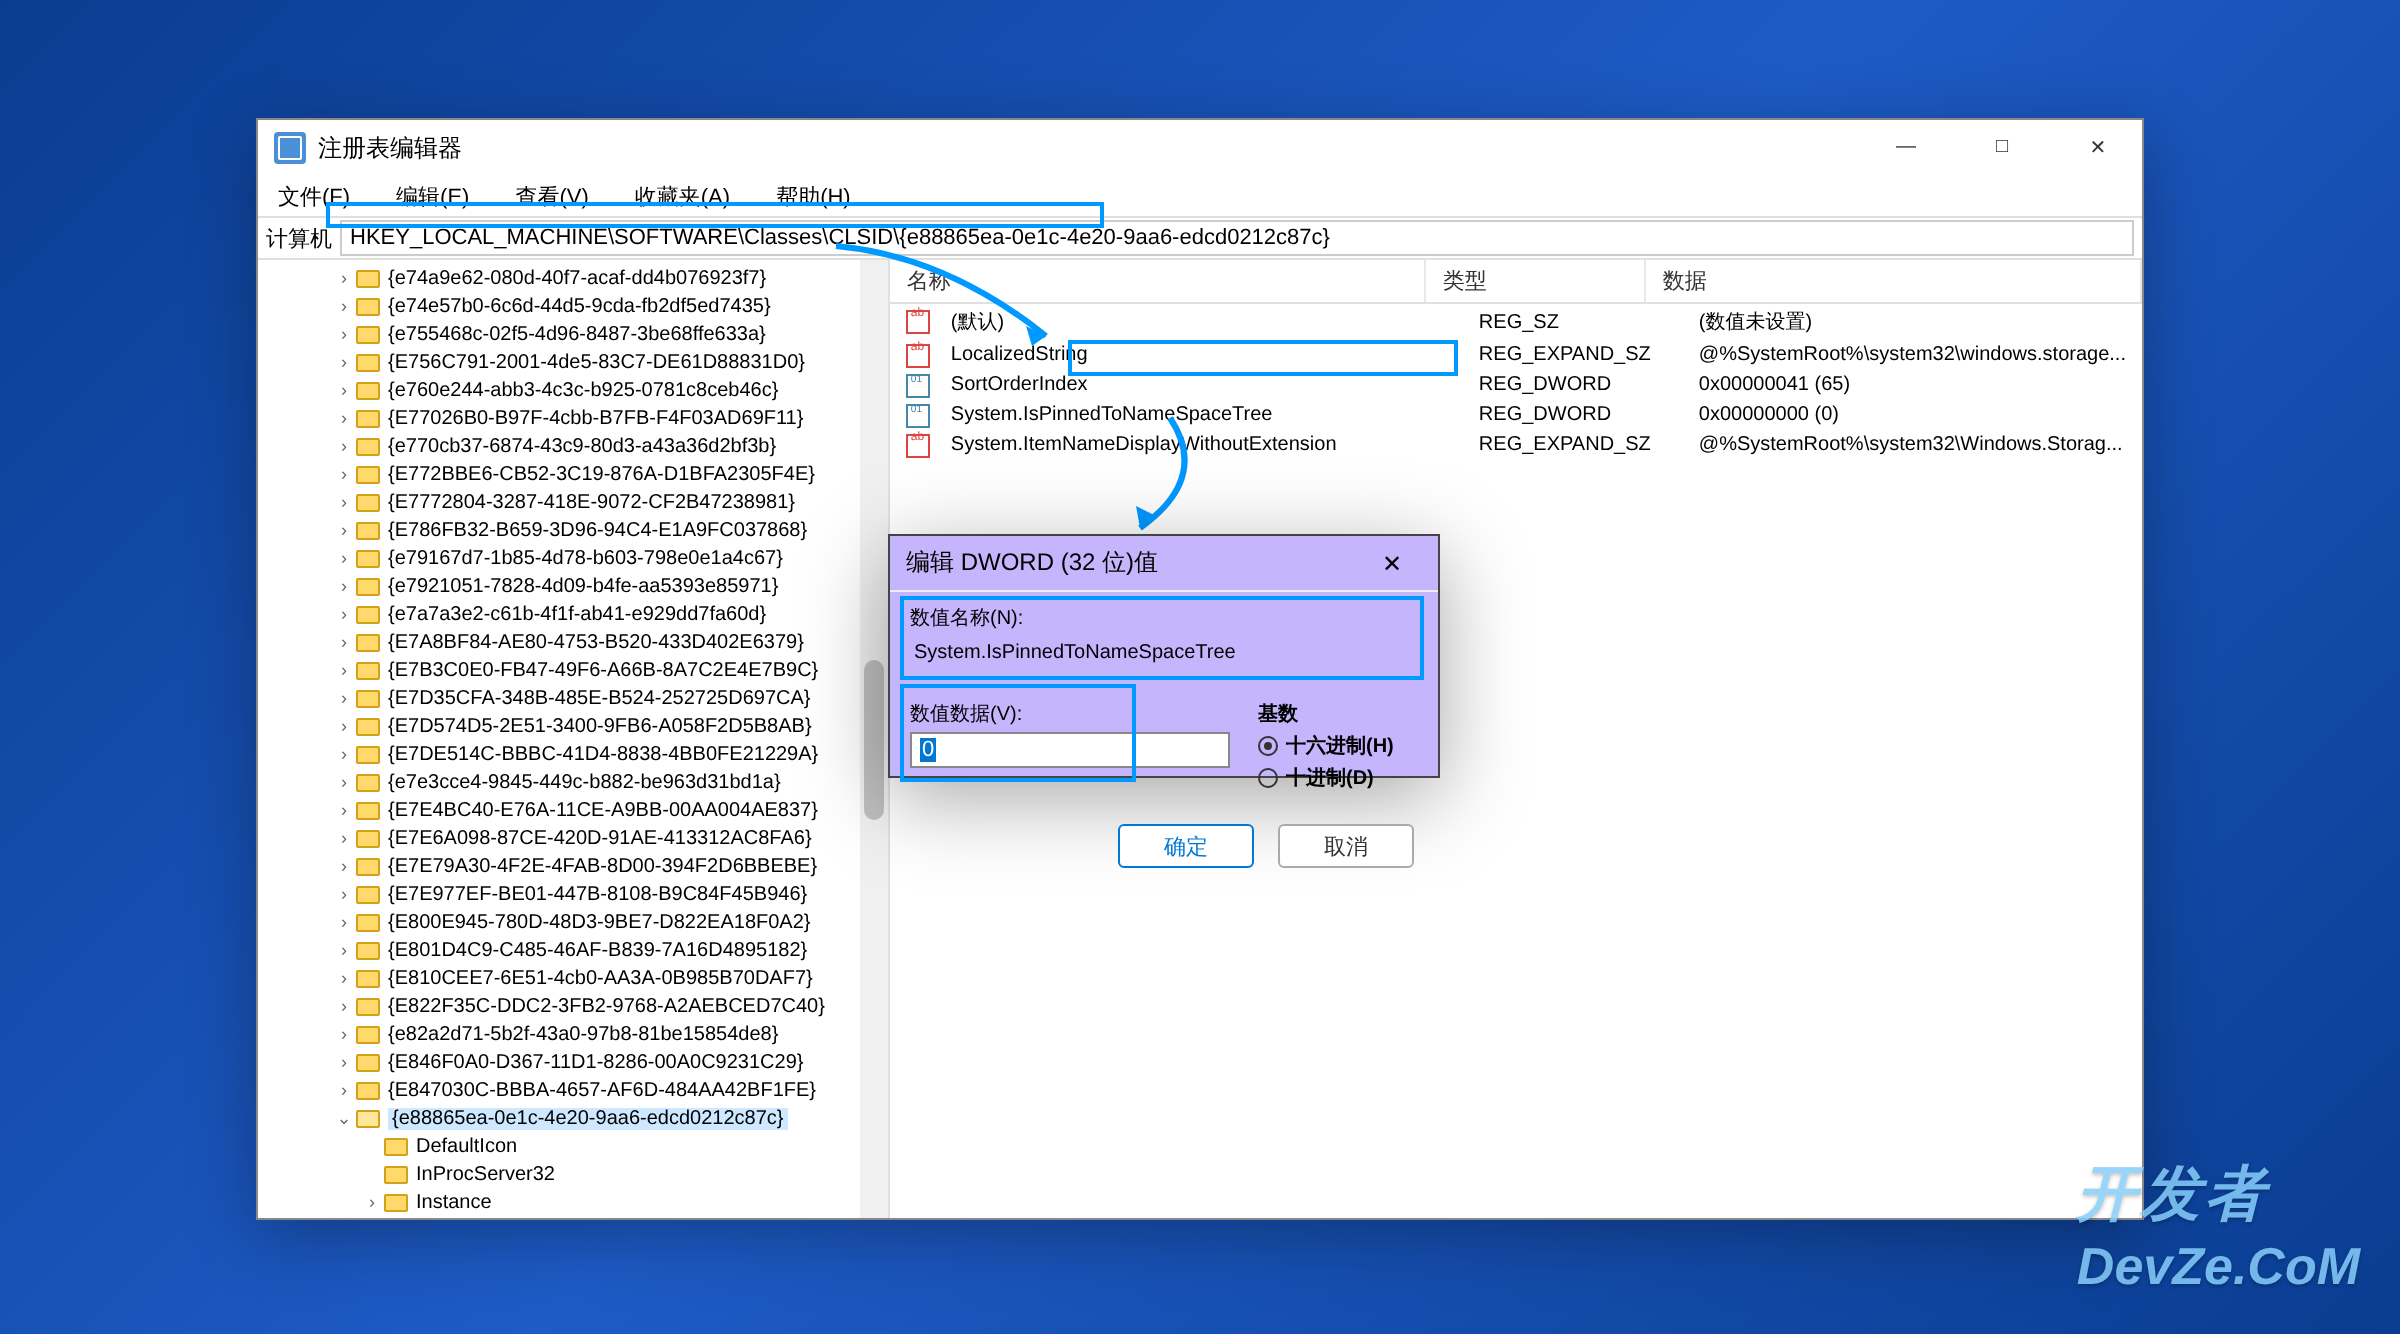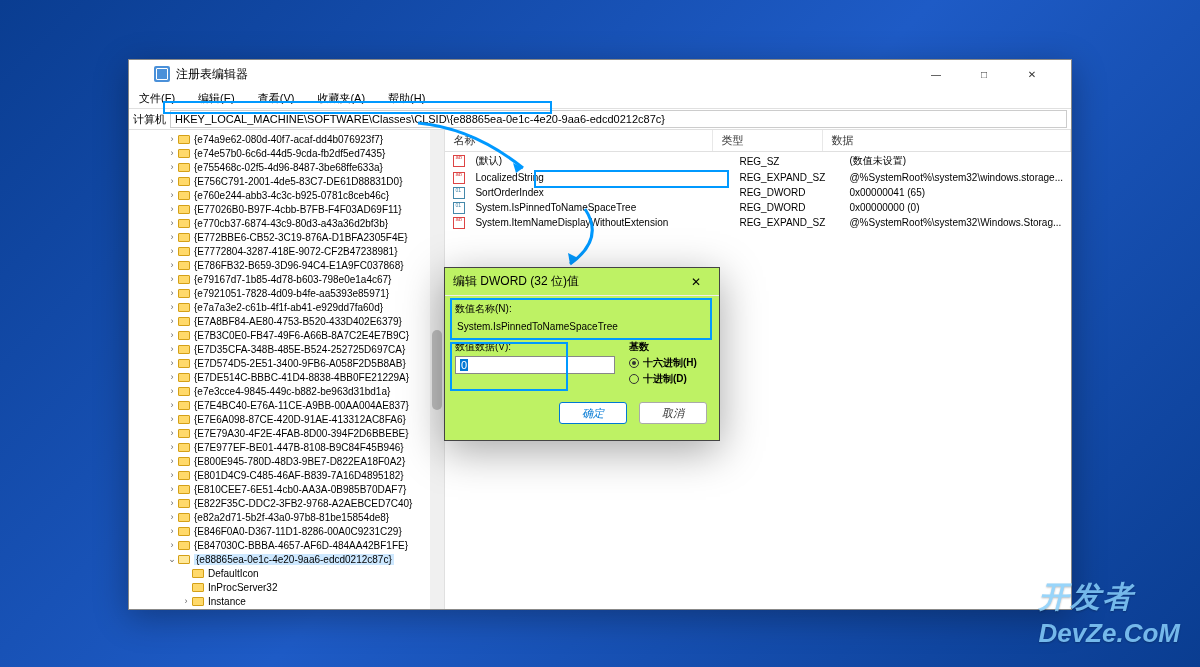--- a/index.html
+++ b/index.html
@@ -1,18 +1,18 @@
 <!DOCTYPE html>
 <html><head>
 <meta charset="utf-8">
 <style>
 * { margin: 0; padding: 0; box-sizing: border-box; font-family: "Microsoft YaHei", "Segoe UI", sans-serif; }
 body { width: 1200px; height: 667px; background: linear-gradient(135deg, #0a3d91 0%, #1e5bc6 50%, #0a3d91 100%); overflow: hidden; position: relative; }
 .window { position: absolute; left: 128px; top: 59px; width: 944px; height: 551px; background: #fff; border: 1px solid #888; box-shadow: 0 8px 32px rgba(0,0,0,.3); display: flex; flex-direction: column; }
-.titlebar { height: 28px; display: flex; align-items: center; padding: 0 25px; font-size: 12px; background: #fff; }
+.titlebar { height: 28px; display: flex; align-items: center; padding: 0 8px; font-size: 12px; background: #fff; }
 .titlebar .icon { width: 16px; height: 16px; margin-right: 6px; background: #4a90d9; border-radius: 2px; position: relative; }
 .titlebar .icon::after { content: ""; position: absolute; inset: 2px; border: 1px solid #fff; border-radius: 1px; }
 .win-controls { margin-left: auto; display: flex; gap: 20px; color: #333; font-size: 10px; }
 .win-controls span { cursor: pointer; width: 28px; text-align: center; }
 .menubar { height: 20px; display: flex; align-items: center; padding: 0 6px; font-size: 11px; gap: 15px; }
 .menubar span { padding: 2px 4px; cursor: pointer; }
 .addressbar { height: 22px; display: flex; align-items: center; border-top: 1px solid #e0e0e0; border-bottom: 1px solid #e0e0e0; padding: 0 4px; font-size: 11px; }
 .addressbar .label { margin-right: 4px; }
 .addressbar .path { flex: 1; border: 1px solid #ccc; padding: 2px 4px; font-size: 11px; background: #fff; }
 .address-highlight { position: absolute; left: 163px; top: 101px; width: 389px; height: 13px; border: 2px solid #0099ff; pointer-events: none; }
@@ -38,35 +38,35 @@
 .list-row { display: flex; align-items: center; padding: 1px 0; }
 .list-row .cell { padding: 1px 8px; overflow: hidden; text-overflow: ellipsis; white-space: nowrap; font-size: 10px; }
 .list-row .val-icon { width: 12px; height: 12px; margin-left: 8px; margin-right: 2px; flex-shrink: 0; }
 .str-icon { background: #fff; border: 1px solid #d44; position: relative; }
 .str-icon::after { content: "ab"; font-size: 6px; color: #d44; position: absolute; left: 1px; top: -2px; }
 .dw-icon { background: #fff; border: 1px solid #48a; position: relative; }
 .dw-icon::after { content: "01"; font-size: 5px; color: #48a; position: absolute; left: 1px; top: -1px; }
 .row-highlight { position: absolute; border: 2px solid #0099ff; pointer-events: none; }
 .arrow1 { position: absolute; left: 413px; top: 118px; width: 120px; height: 60px; pointer-events: none; }
 .arrow2 { position: absolute; left: 555px; top: 204px; width: 60px; height: 70px; pointer-events: none; }
-.dialog { position: absolute; left: 444px; top: 267px; width: 276px; height: 174px; background: #bef264; border: 1px solid #444; box-shadow: 0 10px 40px rgba(0,0,0,.35); font-size: 11px; }
+.dialog { position: absolute; left: 444px; top: 267px; width: 276px; height: 122px; background: #c4b5fd; border: 1px solid #444; box-shadow: 0 10px 40px rgba(0,0,0,.35); font-size: 11px; }
 .dlg-title { height: 28px; display: flex; align-items: center; padding: 0 8px; font-size: 12px; border-bottom: 1px solid #eee; }
 .dlg-close { margin-left: auto; width: 30px; text-align: center; cursor: pointer; }
 .dlg-body { padding: 6px 10px; }
 .dlg-label { font-size: 10px; margin-bottom: 2px; }
 .dlg-name { font-size: 10px; padding: 3px 2px 6px; }
-.dlg-row { display: flex; gap: 14px; margin-top: 2px; }
+.dlg-row { display: flex; gap: 14px; margin-top: 12px; }
 .dlg-left { flex: 1; }
 .dlg-input { width: 100%; border: 1px solid #888; padding: 2px 4px; font-size: 11px; background: #fff; }
 .dlg-input .sel { background: #0078d4; color: #fff; padding: 0 1px; }
 .dlg-right { width: 80px; font-weight: bold; }
 .dlg-radio { font-size: 10px; margin: 2px 0; display: flex; align-items: center; gap: 4px; }
 .dlg-radio .r { width: 10px; height: 10px; border: 1px solid #333; border-radius: 50%; position: relative; }
 .dlg-radio.checked .r::after { content: ""; position: absolute; inset: 2px; background: #333; border-radius: 50%; }
-.dlg-buttons { display: flex; justify-content: flex-end; gap: 12px; padding: 8px 12px; font-style: italic; }
+.dlg-buttons { display: flex; justify-content: flex-end; gap: 12px; padding: 8px 12px; }
 .dlg-btn { width: 68px; height: 22px; border: 1px solid #0078d4; background: #fff; color: #0078d4; font-size: 11px; border-radius: 3px; cursor: pointer; display: flex; align-items: center; justify-content: center; }
 .dlg-btn.secondary { border-color: #aaa; color: #333; }
 .dlg-highlight { position: absolute; border: 2px solid #0099ff; pointer-events: none; }
 .watermark { position: absolute; right: 20px; bottom: 18px; color: #87cefa; font-size: 26px; font-style: italic; font-weight: bold; text-shadow: 0 1px 2px rgba(0,0,0,.3); opacity: .85; white-space: nowrap; }
 .watermark .cn { font-size: 30px; letter-spacing: 2px; }
 </style>
 </head>
 <body>
 
 <div class="window">

